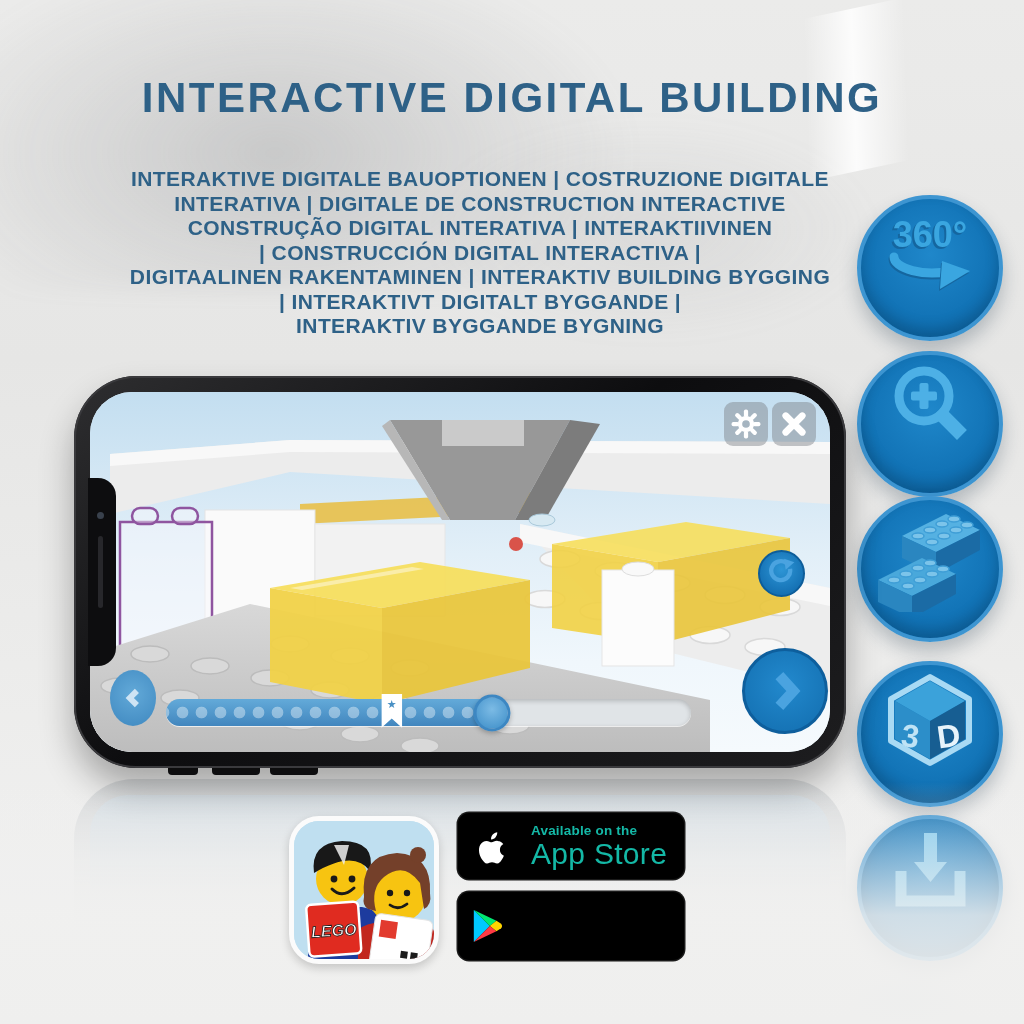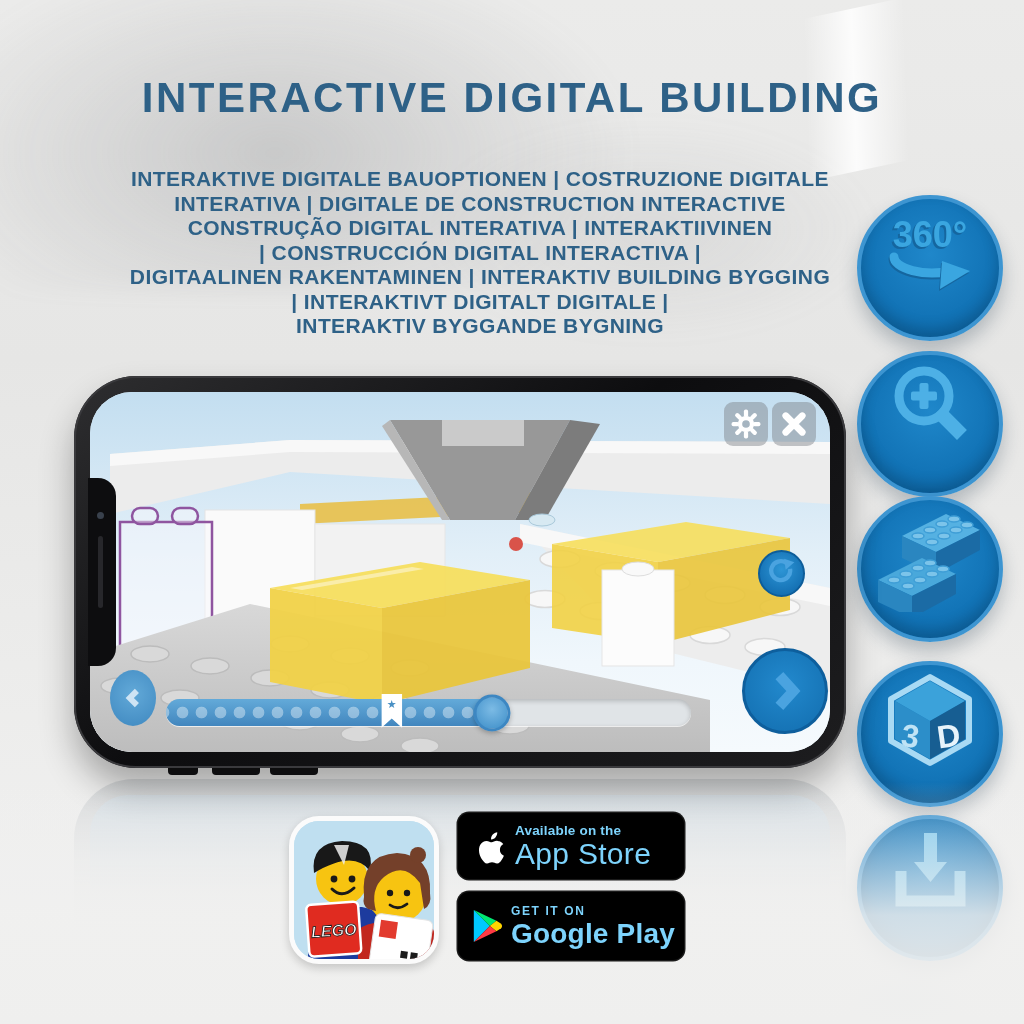--- a/index.html
+++ b/index.html
@@ -76,21 +76,21 @@
     background:linear-gradient(180deg,rgba(198,222,240,.55),transparent 85%);}
   .fade{position:absolute;left:0;top:782px;width:1024px;height:242px;
     background:linear-gradient(180deg,rgba(238,238,237,0),rgba(240,240,239,.85) 55%,#efefee 100%);z-index:1;}
   
   .app-icon{position:absolute;left:289px;top:816px;width:150px;height:148px;border-radius:30px;
     border:5px solid #fbfbfb;box-sizing:border-box;overflow:hidden;z-index:6;
     box-shadow:0 4px 10px rgba(0,0,0,.18);background:#bfdff0;}
   .badge{position:absolute;left:458px;width:226px;background:#000;border-radius:11px;
     display:flex;align-items:center;padding:0 0 0 13px;box-sizing:border-box;z-index:6;
     box-shadow:0 0 0 1.5px #1a1a1a;}
-  .badge .txt{display:flex;flex-direction:column;margin-left:8px;color:#7dd3fc;}
+  .badge .txt{display:flex;flex-direction:column;margin-left:24px;color:#14b8a6;}
   .badge-as{top:813px;height:66px;}
   .badge-gp{top:892px;height:68px;}
   .as-l1{font-size:13.5px;font-weight:bold;letter-spacing:.2px;}
   .as-l2{font-size:30px;font-weight:normal;letter-spacing:.3px;line-height:30px;margin-top:1px;}
   .gp-l1{font-size:12px;font-weight:bold;letter-spacing:1.6px;}
   .gp-l2{font-size:28px;font-weight:bold;letter-spacing:.2px;line-height:29px;margin-top:1px;}
 </style>
 </head>
 <body>
 
@@ -98,21 +98,21 @@
 <div class="smudge2"></div>
 <div class="vein"></div>
 
 <div class="title">INTERACTIVE DIGITAL BUILDING</div>
 <div class="subtitle">
   <div>INTERAKTIVE DIGITALE BAUOPTIONEN | COSTRUZIONE DIGITALE</div>
   <div>INTERATIVA | DIGITALE DE CONSTRUCTION INTERACTIVE</div>
   <div>CONSTRUÇÃO DIGITAL INTERATIVA | INTERAKTIIVINEN</div>
   <div>| CONSTRUCCIÓN DIGITAL INTERACTIVA |</div>
   <div>DIGITAALINEN RAKENTAMINEN | INTERAKTIV BUILDING BYGGING</div>
-  <div>| INTERAKTIVT DIGITALT DIGITALE |</div>
+  <div>| INTERAKTIVT DIGITALT BYGGANDE |</div>
   <div>INTERAKTIV BYGGANDE BYGNING</div>
 </div>
 
 <div class="feat" style="top:195px">
   <svg width="104" height="104" viewBox="0 0 104 104">
     <text x="52" y="48" text-anchor="middle" font-size="36" font-weight="bold" fill="#3aa6e0" style="filter:drop-shadow(-2px 2px 0 #15669f)">360°</text>
     <path d="M16,58 a38,16 0 0 0 56,14" stroke="#3aa6e0" stroke-width="9" fill="none" stroke-linecap="round" style="filter:drop-shadow(-1px 2px 0 #15669f)"></path>
     <polygon points="64,62 92,72 62,90" fill="#3aa6e0" style="filter:drop-shadow(-1px 2px 0 #15669f)"></polygon>
   </svg>
 </div>
@@ -379,17 +379,13 @@
   </div>
 </div>
 
 <div class="badge badge-gp">
   <svg width="32" height="36" viewBox="0 0 34 38">
     <polygon points="3,2 3,36 20,19" fill="#00c9ff"></polygon>
     <polygon points="3,2 27,13.5 20,19" fill="#00e873"></polygon>
     <path d="M27,13.5 L32,16.5 Q34,19 32,21.5 L27,24.5 L20,19 Z" fill="#ffd500"></path>
     <polygon points="3,36 27,24.5 20,19" fill="#ff3a44"></polygon>
   </svg>
-  <div class="txt">
-    <span class="gp-l1">GET IT ON</span>
-    <span class="gp-l2">Google Play</span>
-  </div>
 </div>
 
 </body></html>

